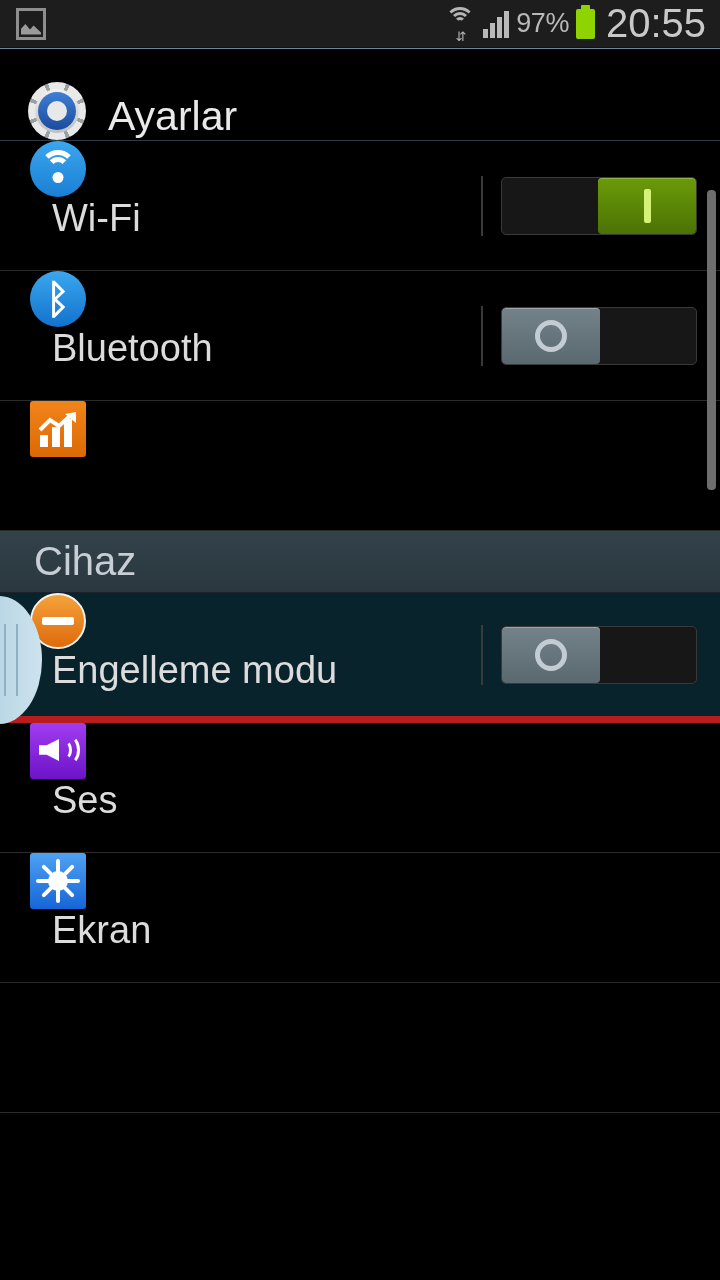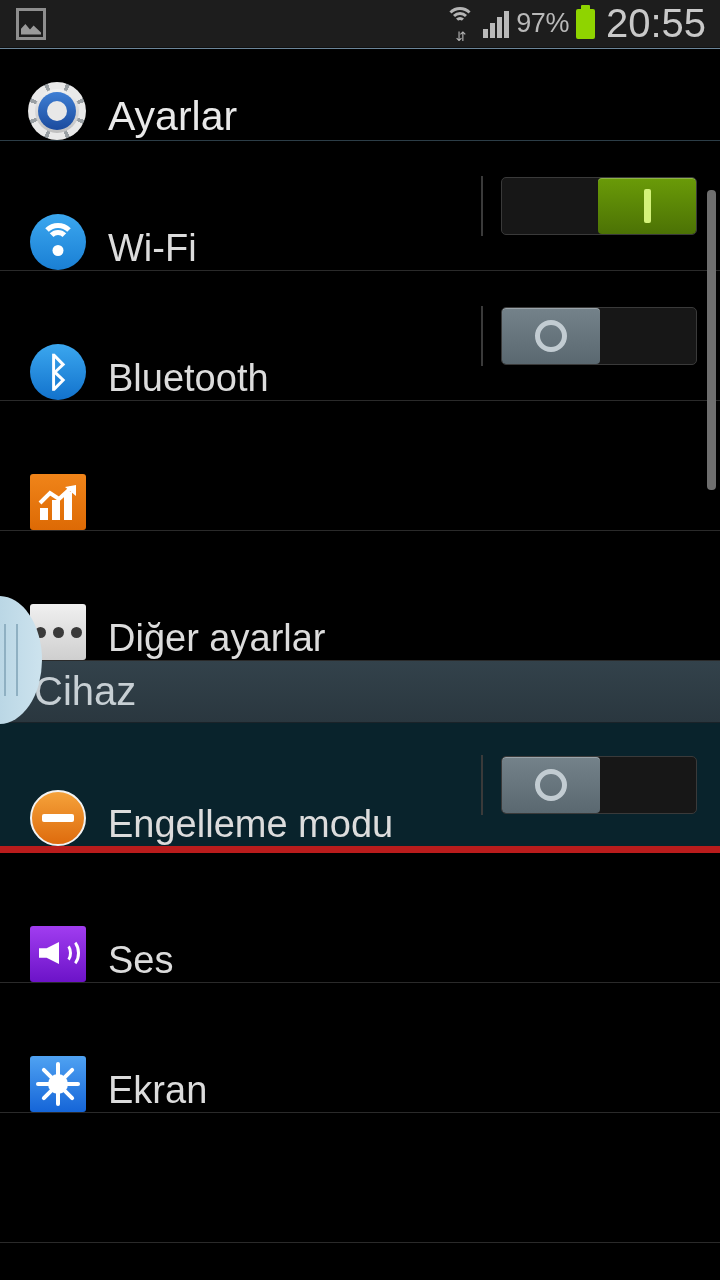--- a/index.html
+++ b/index.html
@@ -91,23 +91,24 @@
   }
   .gear-icon .hole {
     position:absolute; left:19px; top:19px; width:20px; height:20px; border-radius:50%;
     background:#e8e8e8;
   }
   .app-title { color:#e9e9e9; font-size:41px; margin-left:22px; font-weight:400; letter-spacing:0px; }
 
   
   .list { position:relative; }
   .row {
-    position:relative; display:flex; align-items:flex-end;
+    position:relative; display:flex; align-items:flex-start;
     height:130px; padding-left:30px; background:#000;
     border-bottom:1px solid #2a2a2a;
+    flex-direction:column;
   }
   .row.highlight { background:#09232c; border-bottom:7px solid #b91c1c; }
   .row-ico { width:56px; height:56px; flex:0 0 56px; position:relative; }
   .row-label { color:#dcdcdc; font-size:38px; margin-left:22px; letter-spacing:0px; white-space:nowrap; }
 
   .section-hdr {
     height:62px; display:flex; align-items:center; padding-left:34px;
     background:linear-gradient(to bottom,#33424b,#2a373f);
     border-bottom:1px solid #1a2329;
   }
@@ -300,32 +301,20 @@
               <i></i>
             </span>
           <svg class="arrow" viewBox="0 0 40 22">
             <polyline points="2,18 12,8 21,14 33,3" fill="none" stroke="#fff" stroke-width="4"></polyline>
             <polygon points="38,0 38,11 27,2" fill="#fff"></polygon>
           </svg>
         </span>
       </div>
     </div>
 
-    <div class="row">
-      <div class="row-ico">
-        <span class="ic-square ic-more">
-            <span class="dots">
-              <i></i>
-              <i></i>
-              <i></i>
-            </span>
-          </span>
-      </div>
-      <div class="row-label">Diğer ayarlar</div>
-    </div>
 
     <div class="section-hdr">
       <span>Cihaz</span>
     </div>
 
 
     <div class="row highlight">
       <div class="row-ico">
         <span class="ic-circle ic-block">
             <span class="bar"></span>

